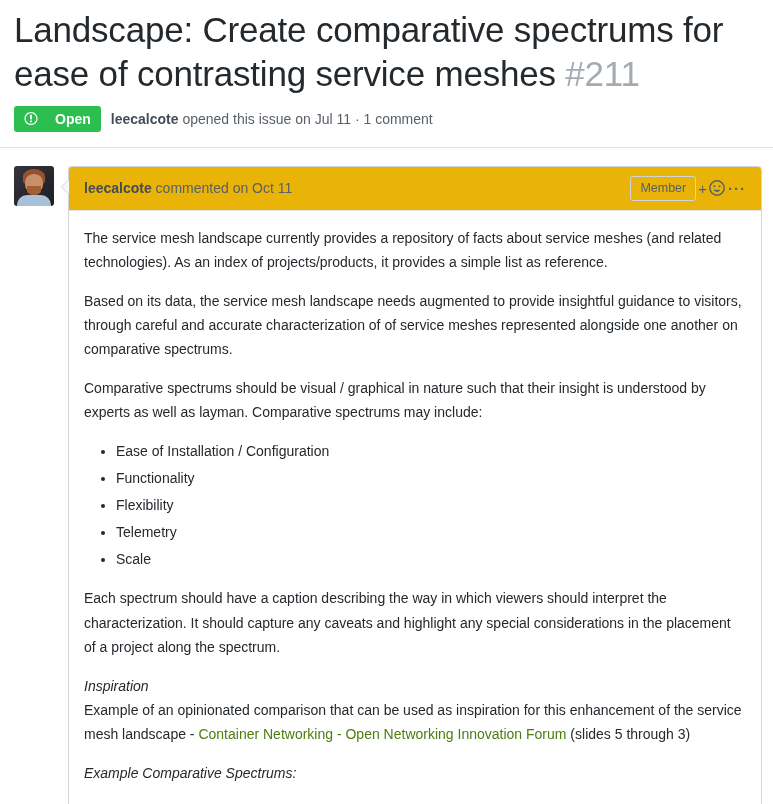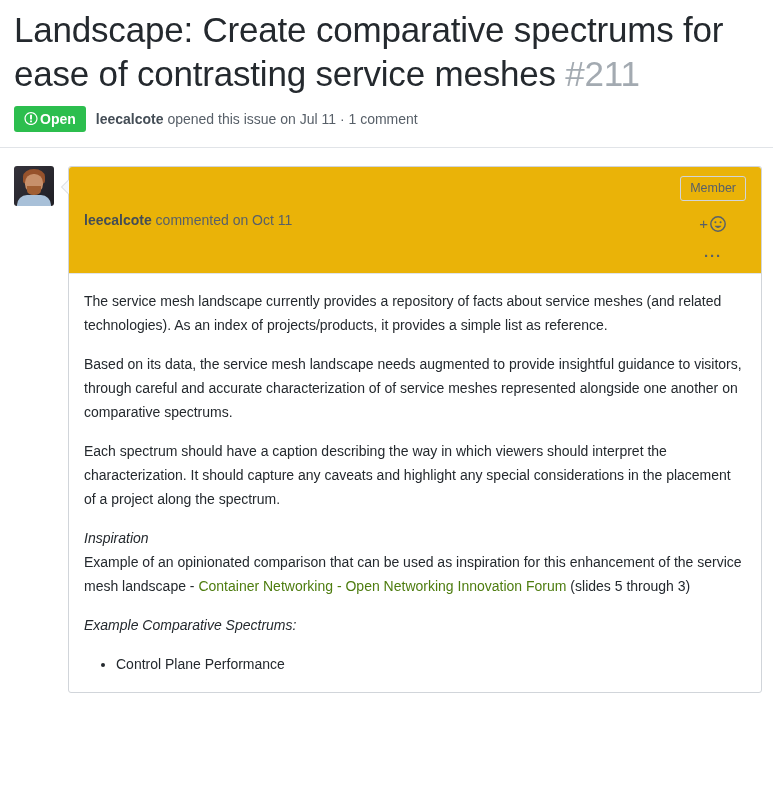--- a/index.html
+++ b/index.html
@@ -19,21 +19,21 @@
     font-weight: 400;
     line-height: 1.25;
     color: #24292e;
     letter-spacing: -0.2px;
     margin-bottom: 10px;
   }
   .issue-number { color: #a3aab1; font-weight: 300; }
 
   .meta-row { display: flex; align-items: center; margin-bottom: 15px; }
   .state-badge {
-    display: inline-flex; align-items: center; gap: 2px;
+    display: inline-flex; align-items: center; gap: 17px;
     background: #2cbe4e; color: #fff;
     font-size: 14px; font-weight: 600;
     padding: 5px 10px; border-radius: 3px;
     line-height: 1.2;
     text-align: center;
   }
   .state-badge svg { fill: #fff; display: block; }
   .meta-text { margin-left: 10px; font-size: 14px; color: #586069; }
   .meta-author { color: #444d56; font-weight: 700; text-decoration: none; cursor: pointer; }
 
@@ -73,21 +73,21 @@
 
   .comment-header {
     display: flex; align-items: center;
     background: #eab308;
     border-bottom: 1px solid #e1e4e8;
     border-radius: 3px 3px 0 0;
     padding: 9px 15px;
     font-size: 14px; color: #586069;
   }
   .comment-author { font-weight: 700; color: #444d56; text-decoration: none; cursor: pointer; }
-  .header-actions { margin-left: auto; display: flex; align-items: center; gap: 14px; flex-direction: column; }
+  .header-actions { margin-left: auto; display: flex; align-items: center; gap: 2px; }
   .member-badge {
     border: 1px solid #d1d5da; border-radius: 3px;
     padding: 3px 9px; font-size: 12.5px; font-weight: 500; color: #586069;
     background: transparent; line-height: 1.3;
   }
   .reaction-btn, .kebab-btn {
     background: none; border: none; cursor: pointer;
     color: #586069; display: inline-flex; align-items: center;
     font-family: inherit; padding: 0;
   }
@@ -162,20 +162,28 @@
                 </svg>
               </span>
           </button>
           <button class="kebab-btn">···</button>
         </span>
       </div>
 
       <div class="comment-body">
         <p>The service mesh landscape currently provides a repository of facts about service meshes (and related technologies). As an index of projects/products, it provides a simple list as reference.</p>
         <p>Based on its data, the service mesh landscape needs augmented to provide insightful guidance to visitors, through careful and accurate characterization of of service meshes represented alongside one another on comparative spectrums.</p>
+        <p>Comparative spectrums should be visual / graphical in nature such that their insight is understood by experts as well as layman. Comparative spectrums may include:</p>
+        <ul>
+          <li>Ease of Installation / Configuration</li>
+          <li>Functionality</li>
+          <li>Flexibility</li>
+          <li>Telemetry</li>
+          <li>Scale</li>
+        </ul>
         <p>Each spectrum should have a caption describing the way in which viewers should interpret the characterization. It should capture any caveats and highlight any special considerations in the placement of a project along the spectrum.</p>
         <p><span class="em">Inspiration</span><br><span>Example of an opinionated comparison that can be used as inspiration for this enhancement of the service mesh landscape - </span><a class="body-link">Container Networking - Open Networking Innovation Forum</a><span> (slides 5 through 3)</span></p>
         <p class="em">Example Comparative Spectrums:</p>
         <ul class="last">
           <li>Control Plane Performance</li>
 
         </ul>
       </div>
     </div>
 

